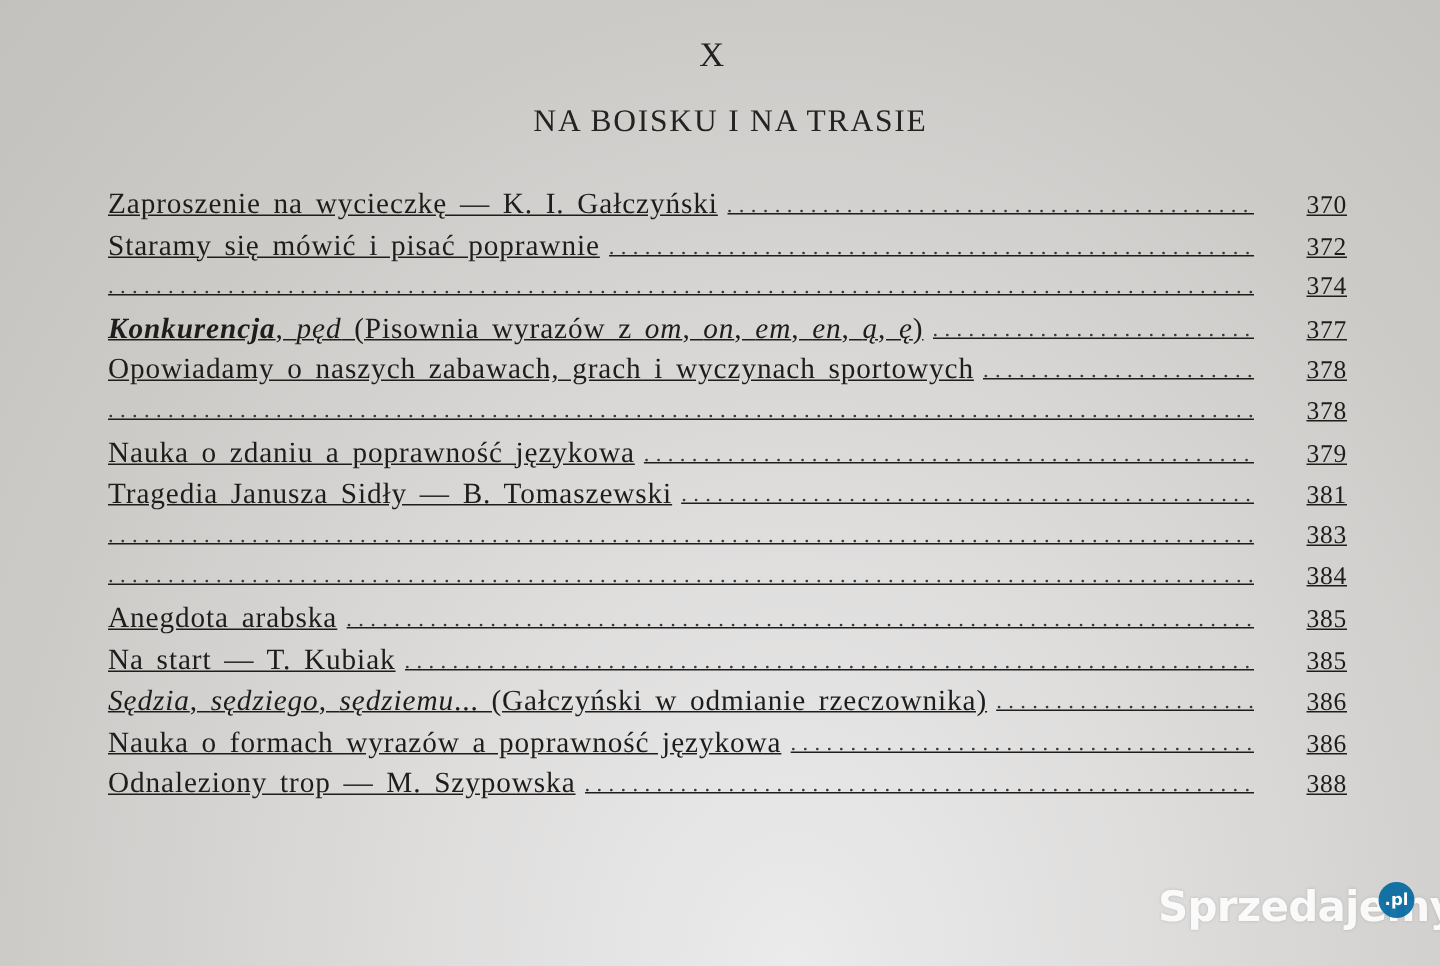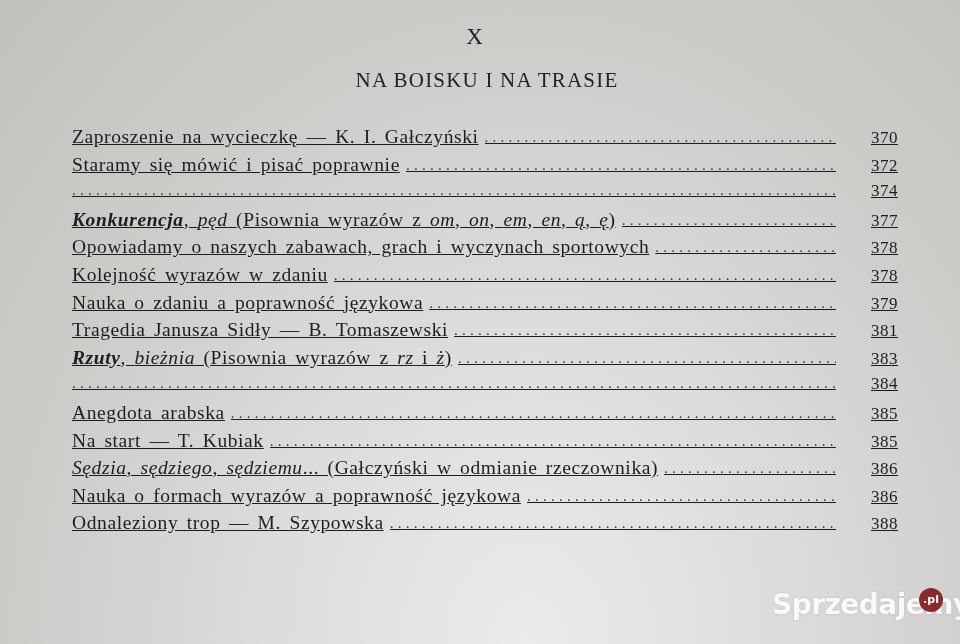--- a/index.html
+++ b/index.html
@@ -96,21 +96,21 @@
       color: rgba(255,255,255,0.92);
       text-shadow: 0 0 2px rgba(150,150,150,0.5);
     }
     .watermark-badge {
       position: absolute;
       left: 919px;
       top: 588px;
       width: 24px;
       height: 24px;
       border-radius: 50%;
-      background: #7f1d1d;
+      background: #0369a1;
       color: #fff;
       font-family: "DejaVu Sans", sans-serif;
       font-weight: bold;
       font-size: 11px;
       line-height: 23px;
       text-align: center;
       opacity: 0.92;
     }
   </style>
 </head>
@@ -139,36 +139,34 @@
         <span class="toc-title"><span class="bi">Konkurencja</span><span>, </span><span class="it">pęd</span><span> (Pisownia wyrazów z </span><span class="it">om</span><span>, </span><span class="it">on</span><span>, </span><span class="it">em</span><span>, </span><span class="it">en</span><span>, </span><span class="it">ą</span><span>, </span><span class="it">ę</span><span>)</span></span>
         <span class="toc-leader"></span>
         <span class="toc-page">377</span>
       </div>
       <div class="toc-row">
         <span class="toc-title"><span>Opowiadamy o naszych zabawach, grach i wyczynach sportowych</span></span>
         <span class="toc-leader"></span>
         <span class="toc-page">378</span>
       </div>
       <div class="toc-row">
-        <span class="toc-title"><span>Kolejność wyrazów w zdaniu</span></span>
         <span class="toc-leader"></span>
         <span class="toc-page">378</span>
       </div>
       <div class="toc-row">
         <span class="toc-title"><span>Nauka o zdaniu a poprawność językowa</span></span>
         <span class="toc-leader"></span>
         <span class="toc-page">379</span>
       </div>
       <div class="toc-row">
         <span class="toc-title"><span>Tragedia Janusza Sidły — B. Tomaszewski</span></span>
         <span class="toc-leader"></span>
         <span class="toc-page">381</span>
       </div>
       <div class="toc-row">
-        <span class="toc-title"><span class="bi">Rzuty</span><span>, </span><span class="it">bieżnia</span><span> (Pisownia wyrazów z </span><span class="it">rz</span><span> i </span><span class="it">ż</span><span>)</span></span>
         <span class="toc-leader"></span>
         <span class="toc-page">383</span>
       </div>
       <div class="toc-row">
         <span class="toc-leader"></span>
         <span class="toc-page">384</span>
       </div>
       <div class="toc-row">
         <span class="toc-title"><span>Anegdota arabska</span></span>
         <span class="toc-leader"></span>

